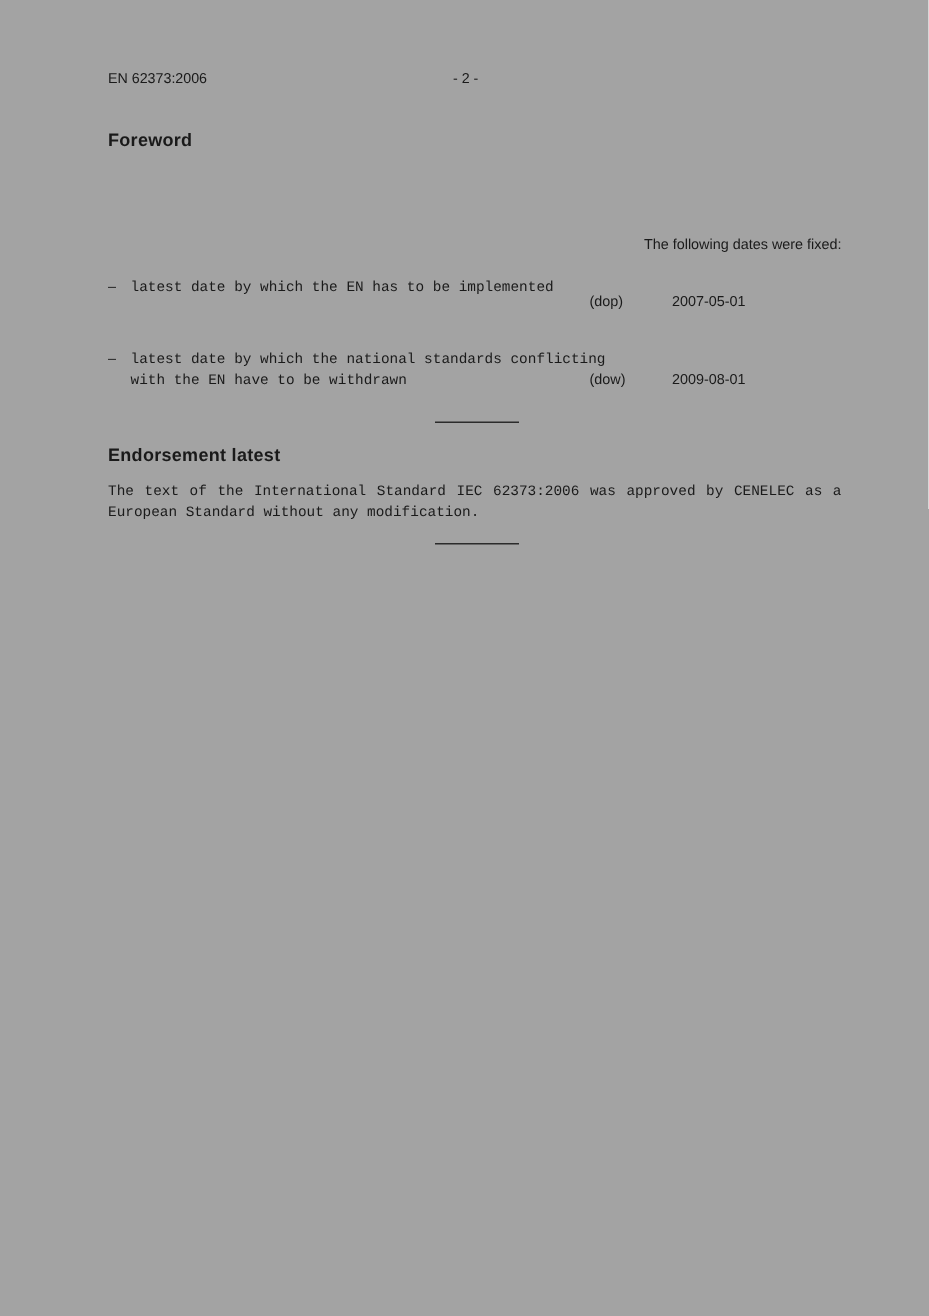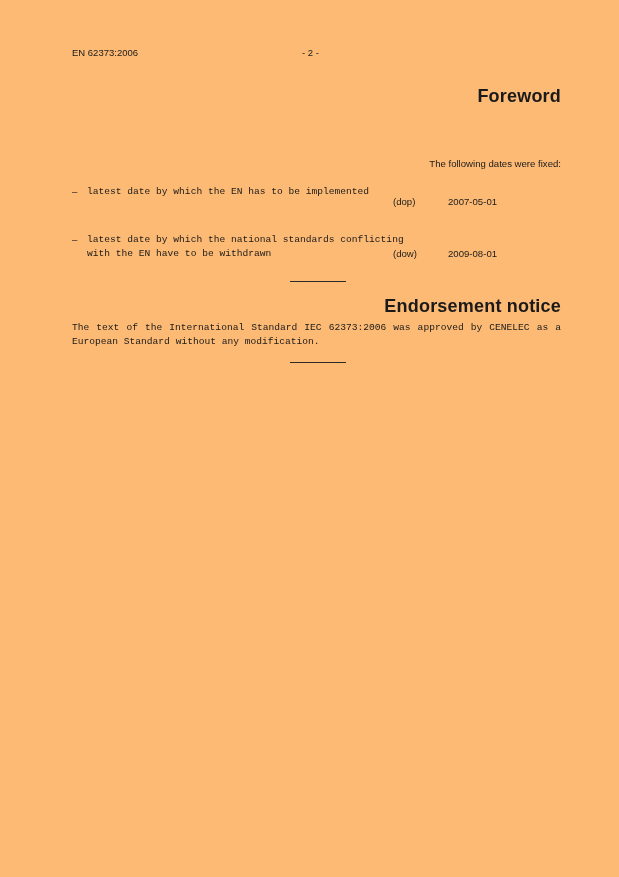--- a/index.html
+++ b/index.html
@@ -4,21 +4,21 @@
 <style>
   html, body {
     margin: 0;
     padding: 0;
     background: #ffffff;
   }
   .page {
     position: relative;
     width: 619px;
     height: 877px;
-    background: #fdba74;
+    background: #a3a3a3;
     overflow: hidden;
     font-family: "Liberation Sans", sans-serif;
     color: #1a1a1a;
     -webkit-font-smoothing: antialiased;
   }
 
   
   .run-header {
     position: absolute;
     left: 72px;
@@ -39,22 +39,22 @@
     left: 230px;
     top: 0;
     white-space: nowrap;
   }
 
   
   .section-title {
     position: absolute;
     left: 72px;
     width: 489px;
-    text-align: right;
-    font-size: 18px;
+    text-align: left;
+    font-size: 12px;
     font-weight: bold;
     letter-spacing: 0.2px;
   }
   .section-title.foreword { top: 86px; }
   .section-title.endorsement { top: 296px; }
 
   
   .body-par {
     position: absolute;
     left: 72px;
@@ -156,19 +156,19 @@
     <div class="desc">
       <span class="line">latest date by which the national standards conflicting</span>
       <span class="line">with the EN have to be withdrawn</span>
     </div>
     <span class="code">(dow)</span>
     <span class="value">2009-08-01</span>
   </div>
 
   <div class="sep-rule rule-top"></div>
 
-  <div class="section-title endorsement">Endorsement notice</div>
+  <div class="section-title endorsement">Endorsement latest</div>
 
   <div class="body-par par-endorsement">The text of the International Standard IEC 62373:2006 was approved by CENELEC as a European Standard without any modification.</div>
 
   <div class="sep-rule rule-bottom"></div>
 
 </div>
 
 </body></html>

